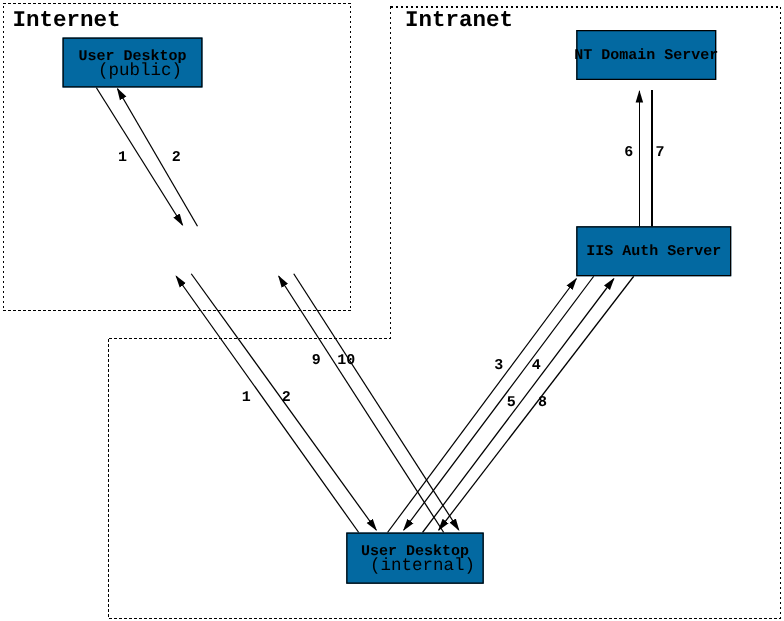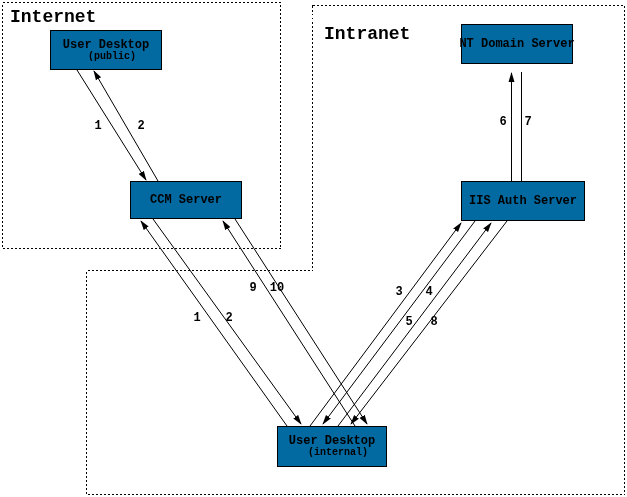--- a/index.html
+++ b/index.html
@@ -12,21 +12,21 @@
   .zone-label{
     position:absolute;font-size:18px;font-weight:bold;line-height:13px;
     white-space:nowrap;background:#ffffff;
   }
   .node{
     position:absolute;border:1px solid #000000;background:#0369a1;
     display:flex;flex-direction:column;align-items:center;justify-content:center;
     text-align:center;box-sizing:border-box;
   }
   .node-title{font-size:12px;font-weight:bold;line-height:13px;white-space:nowrap;}
-  .node-sub{font-size:10px;font-weight:bold;line-height:10px;white-space:nowrap;margin-left:12px;}
+  .node-sub{font-size:14px;font-weight:normal;line-height:10px;white-space:nowrap;margin-left:12px;}
   .flow-label{
     position:absolute;font-size:12px;font-weight:bold;line-height:12px;
     transform:translate(-50%,-50%);white-space:nowrap;
   }
   .zone-border{fill:none;stroke:#000000;stroke-width:1;stroke-dasharray:2 2;shape-rendering:crispEdges;}
   .flow-line{stroke:#000000;stroke-width:1;fill:none;}
   .flow-line.vert{shape-rendering:crispEdges;}
 </style>
 </head>
 <body>
@@ -56,30 +56,27 @@
     <line class="flow-line" x1="475" y1="221" x2="323" y2="424" marker-end="url(#ah)"></line>
 
     <line class="flow-line" x1="338" y1="426" x2="491" y2="223" marker-end="url(#ah)"></line>
     <line class="flow-line" x1="507" y1="221" x2="351" y2="424" marker-end="url(#ah)"></line>
 
     <line class="flow-line vert" x1="511.5" y1="220" x2="511.5" y2="73" marker-end="url(#ah)"></line>
     <line class="flow-line vert" x1="521.5" y1="72" x2="521.5" y2="219" marker-end="url(#ah)"></line>
   </svg>
 
   <div class="zone-label" style="left:10px;top:11px">Internet</div>
-  <div class="zone-label" style="left:324px;top:28px">Intranet</div>
+  <div class="zone-label" style="left:324px;top:11px">Intranet</div>
 
   <div class="node" style="left:50px;top:30px;width:112px;height:40px">
     <div class="node-title">User Desktop</div>
     <div class="node-sub">(public)</div>
   </div>
 
-  <div class="node" style="left:130px;top:181px;width:112px;height:38px">
-    <div class="node-title">CCM Server</div>
-  </div>
 
   <div class="node" style="left:461px;top:24px;width:112px;height:40px">
     <div class="node-title">NT Domain Server</div>
   </div>
 
   <div class="node" style="left:461px;top:181px;width:124px;height:40px">
     <div class="node-title">IIS Auth Server</div>
   </div>
 
   <div class="node" style="left:277px;top:426px;width:110px;height:41px">

